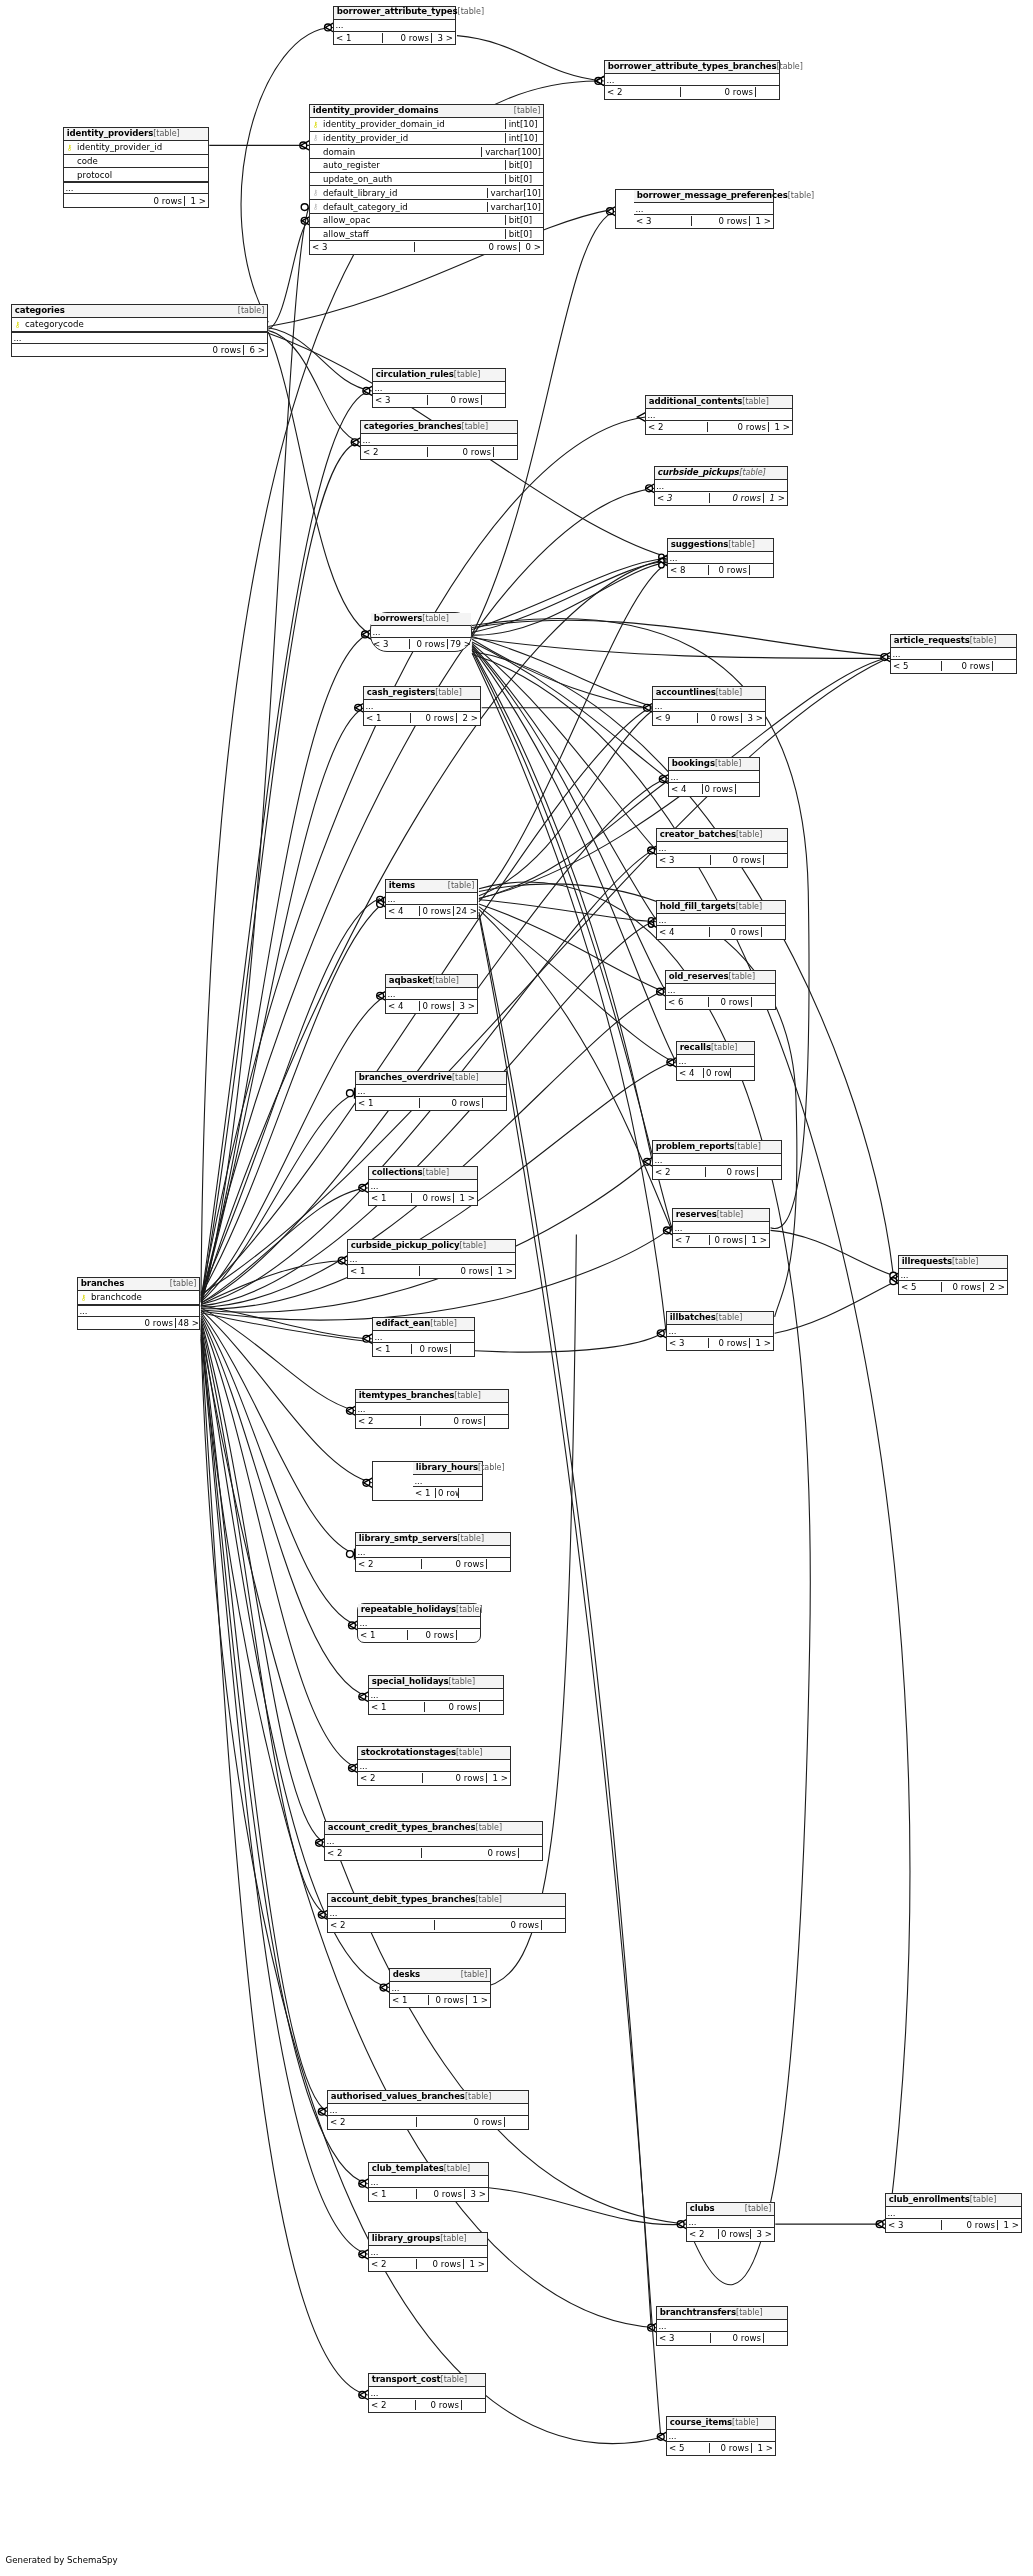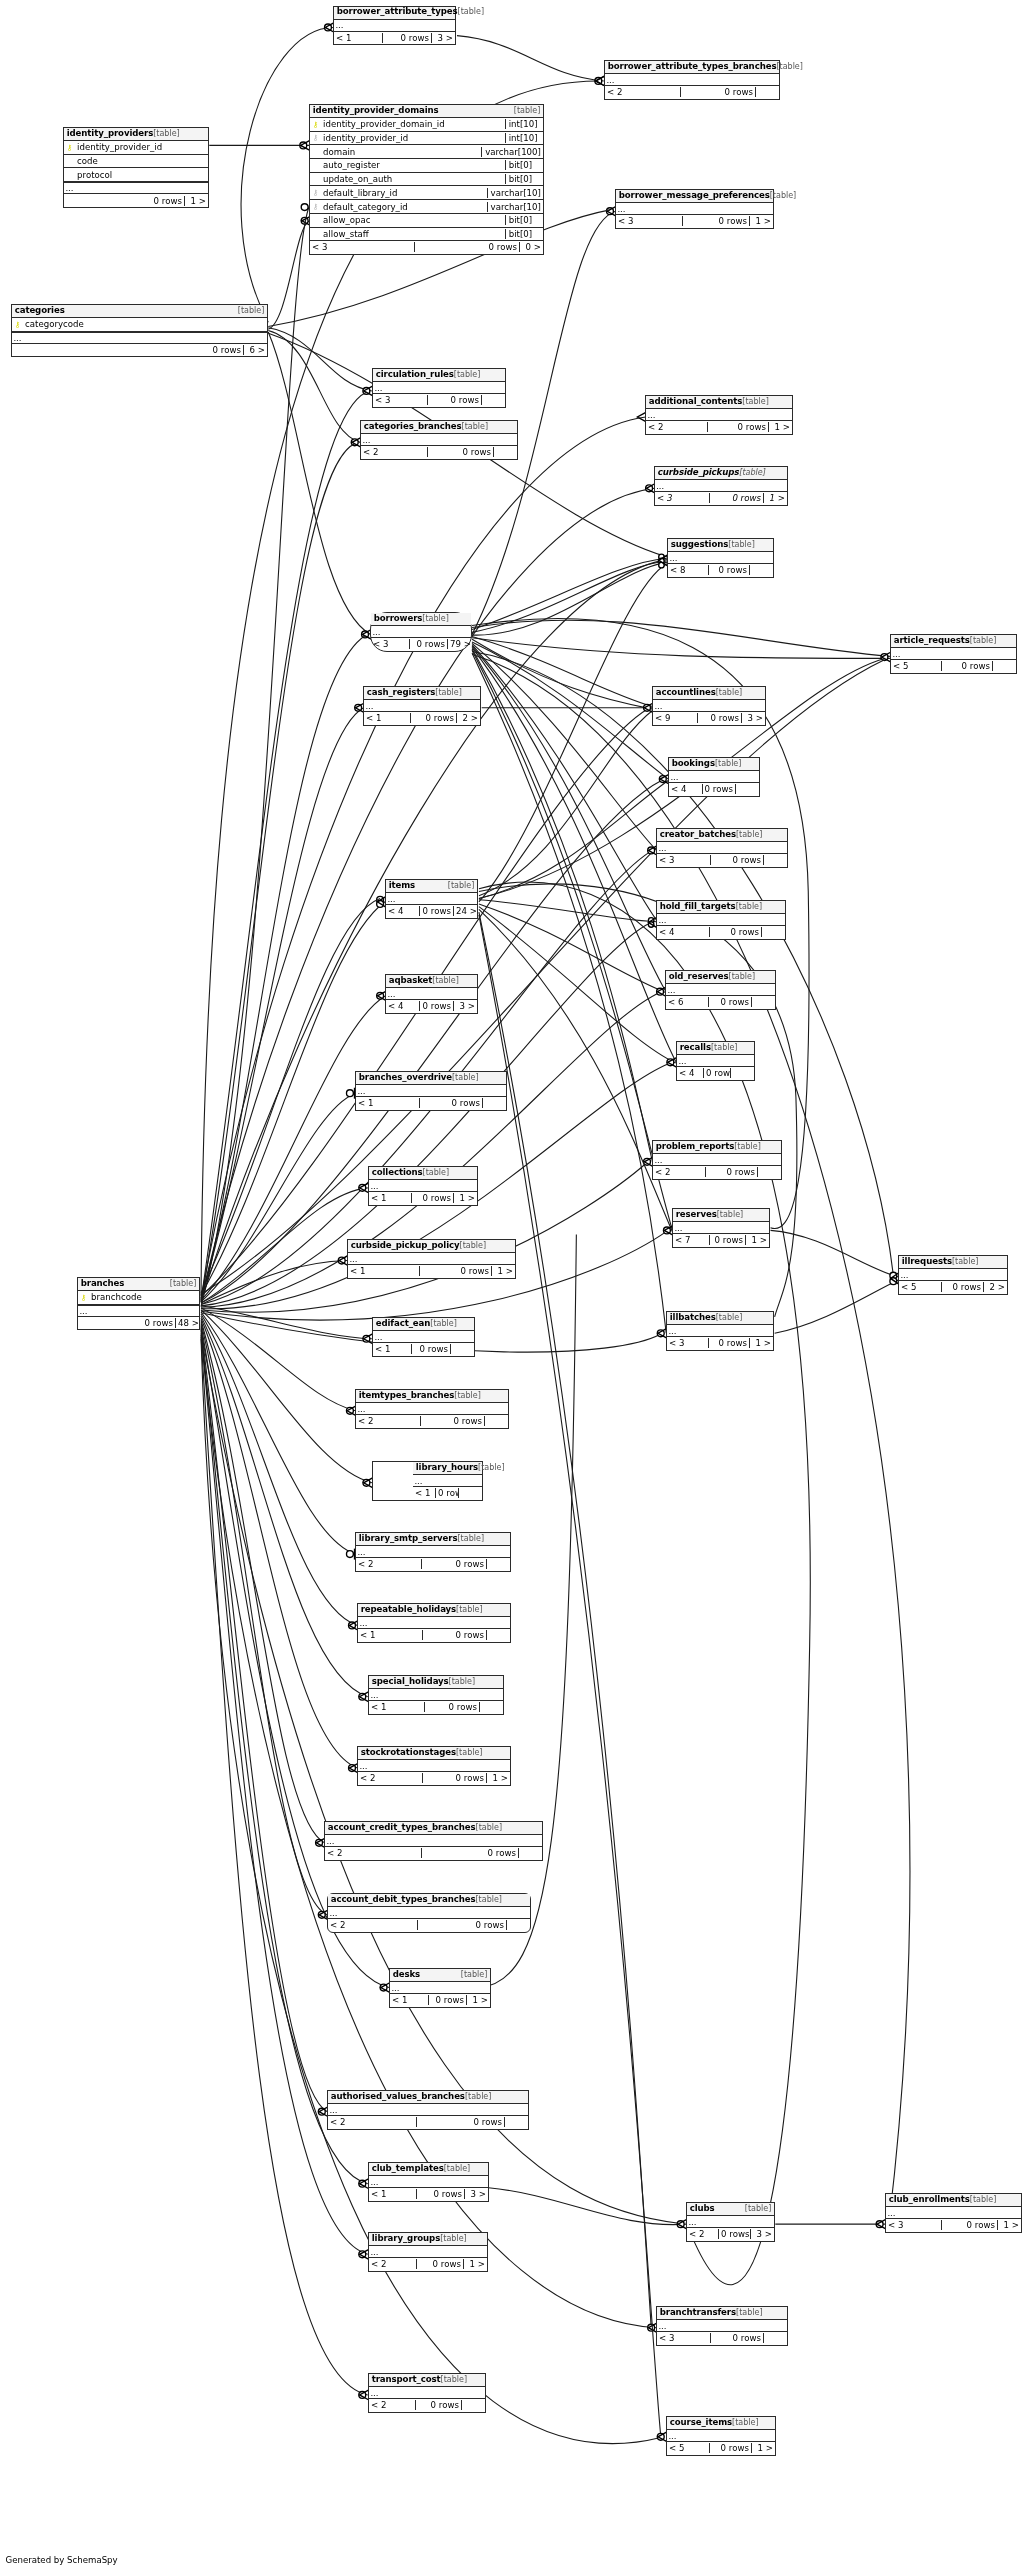--- a/index.html
+++ b/index.html
@@ -492,21 +492,21 @@
           <span class="col-key "></span>
           <span class="col-name">allow_staff</span>
           <span class="col-type">bit[0]</span>
         </div>
         <div class="foot-row">
           <span class="foot-cell foot-left">&lt; 3</span>
           <span class="foot-cell foot-mid">0 rows</span>
           <span class="foot-cell foot-right">0 &gt;</span>
         </div>
       </div>
-      <div class="table-node" style="left: 615px; top: 189px; width: 159px;">
+      <div class="table-node" style="left: 615px; top: 189px; width: 159px; padding-left: 18px;">
         <div class="tbl-title tight">
           <span class="tname">borrower_message_preferences</span>
           <span class="ttag">[table]</span>
         </div>
         <div class="ellipsis-row nb-top">...</div>
         <div class="foot-row">
           <span class="foot-cell foot-left">&lt; 3</span>
           <span class="foot-cell foot-mid">0 rows</span>
           <span class="foot-cell foot-right">1 &gt;</span>
         </div>
@@ -860,21 +860,21 @@
           <span class="tname">library_smtp_servers</span>
           <span class="ttag">[table]</span>
         </div>
         <div class="ellipsis-row nb-top">...</div>
         <div class="foot-row">
           <span class="foot-cell foot-left">&lt; 2</span>
           <span class="foot-cell foot-mid">0 rows</span>
           <span class="foot-cell foot-right"></span>
         </div>
       </div>
-      <div class="table-node" style="left: 357px; top: 1603px; width: 154px;">
+      <div class="table-node" style="left: 357px; top: 1603px; width: 124px; border-radius: 7px;">
         <div class="tbl-title tight">
           <span class="tname">repeatable_holidays</span>
           <span class="ttag">[table]</span>
         </div>
         <div class="ellipsis-row nb-top">...</div>
         <div class="foot-row">
           <span class="foot-cell foot-left">&lt; 1</span>
           <span class="foot-cell foot-mid">0 rows</span>
           <span class="foot-cell foot-right"></span>
         </div>
@@ -908,21 +908,21 @@
           <span class="tname">account_credit_types_branches</span>
           <span class="ttag">[table]</span>
         </div>
         <div class="ellipsis-row nb-top">...</div>
         <div class="foot-row">
           <span class="foot-cell foot-left">&lt; 2</span>
           <span class="foot-cell foot-mid">0 rows</span>
           <span class="foot-cell foot-right"></span>
         </div>
       </div>
-      <div class="table-node" style="left: 327px; top: 1893px; width: 204px; border-radius: 6px;">
+      <div class="table-node" style="left: 327px; top: 1893px; width: 239px;">
         <div class="tbl-title tight">
           <span class="tname">account_debit_types_branches</span>
           <span class="ttag">[table]</span>
         </div>
         <div class="ellipsis-row nb-top">...</div>
         <div class="foot-row">
           <span class="foot-cell foot-left">&lt; 2</span>
           <span class="foot-cell foot-mid">0 rows</span>
           <span class="foot-cell foot-right"></span>
         </div>

